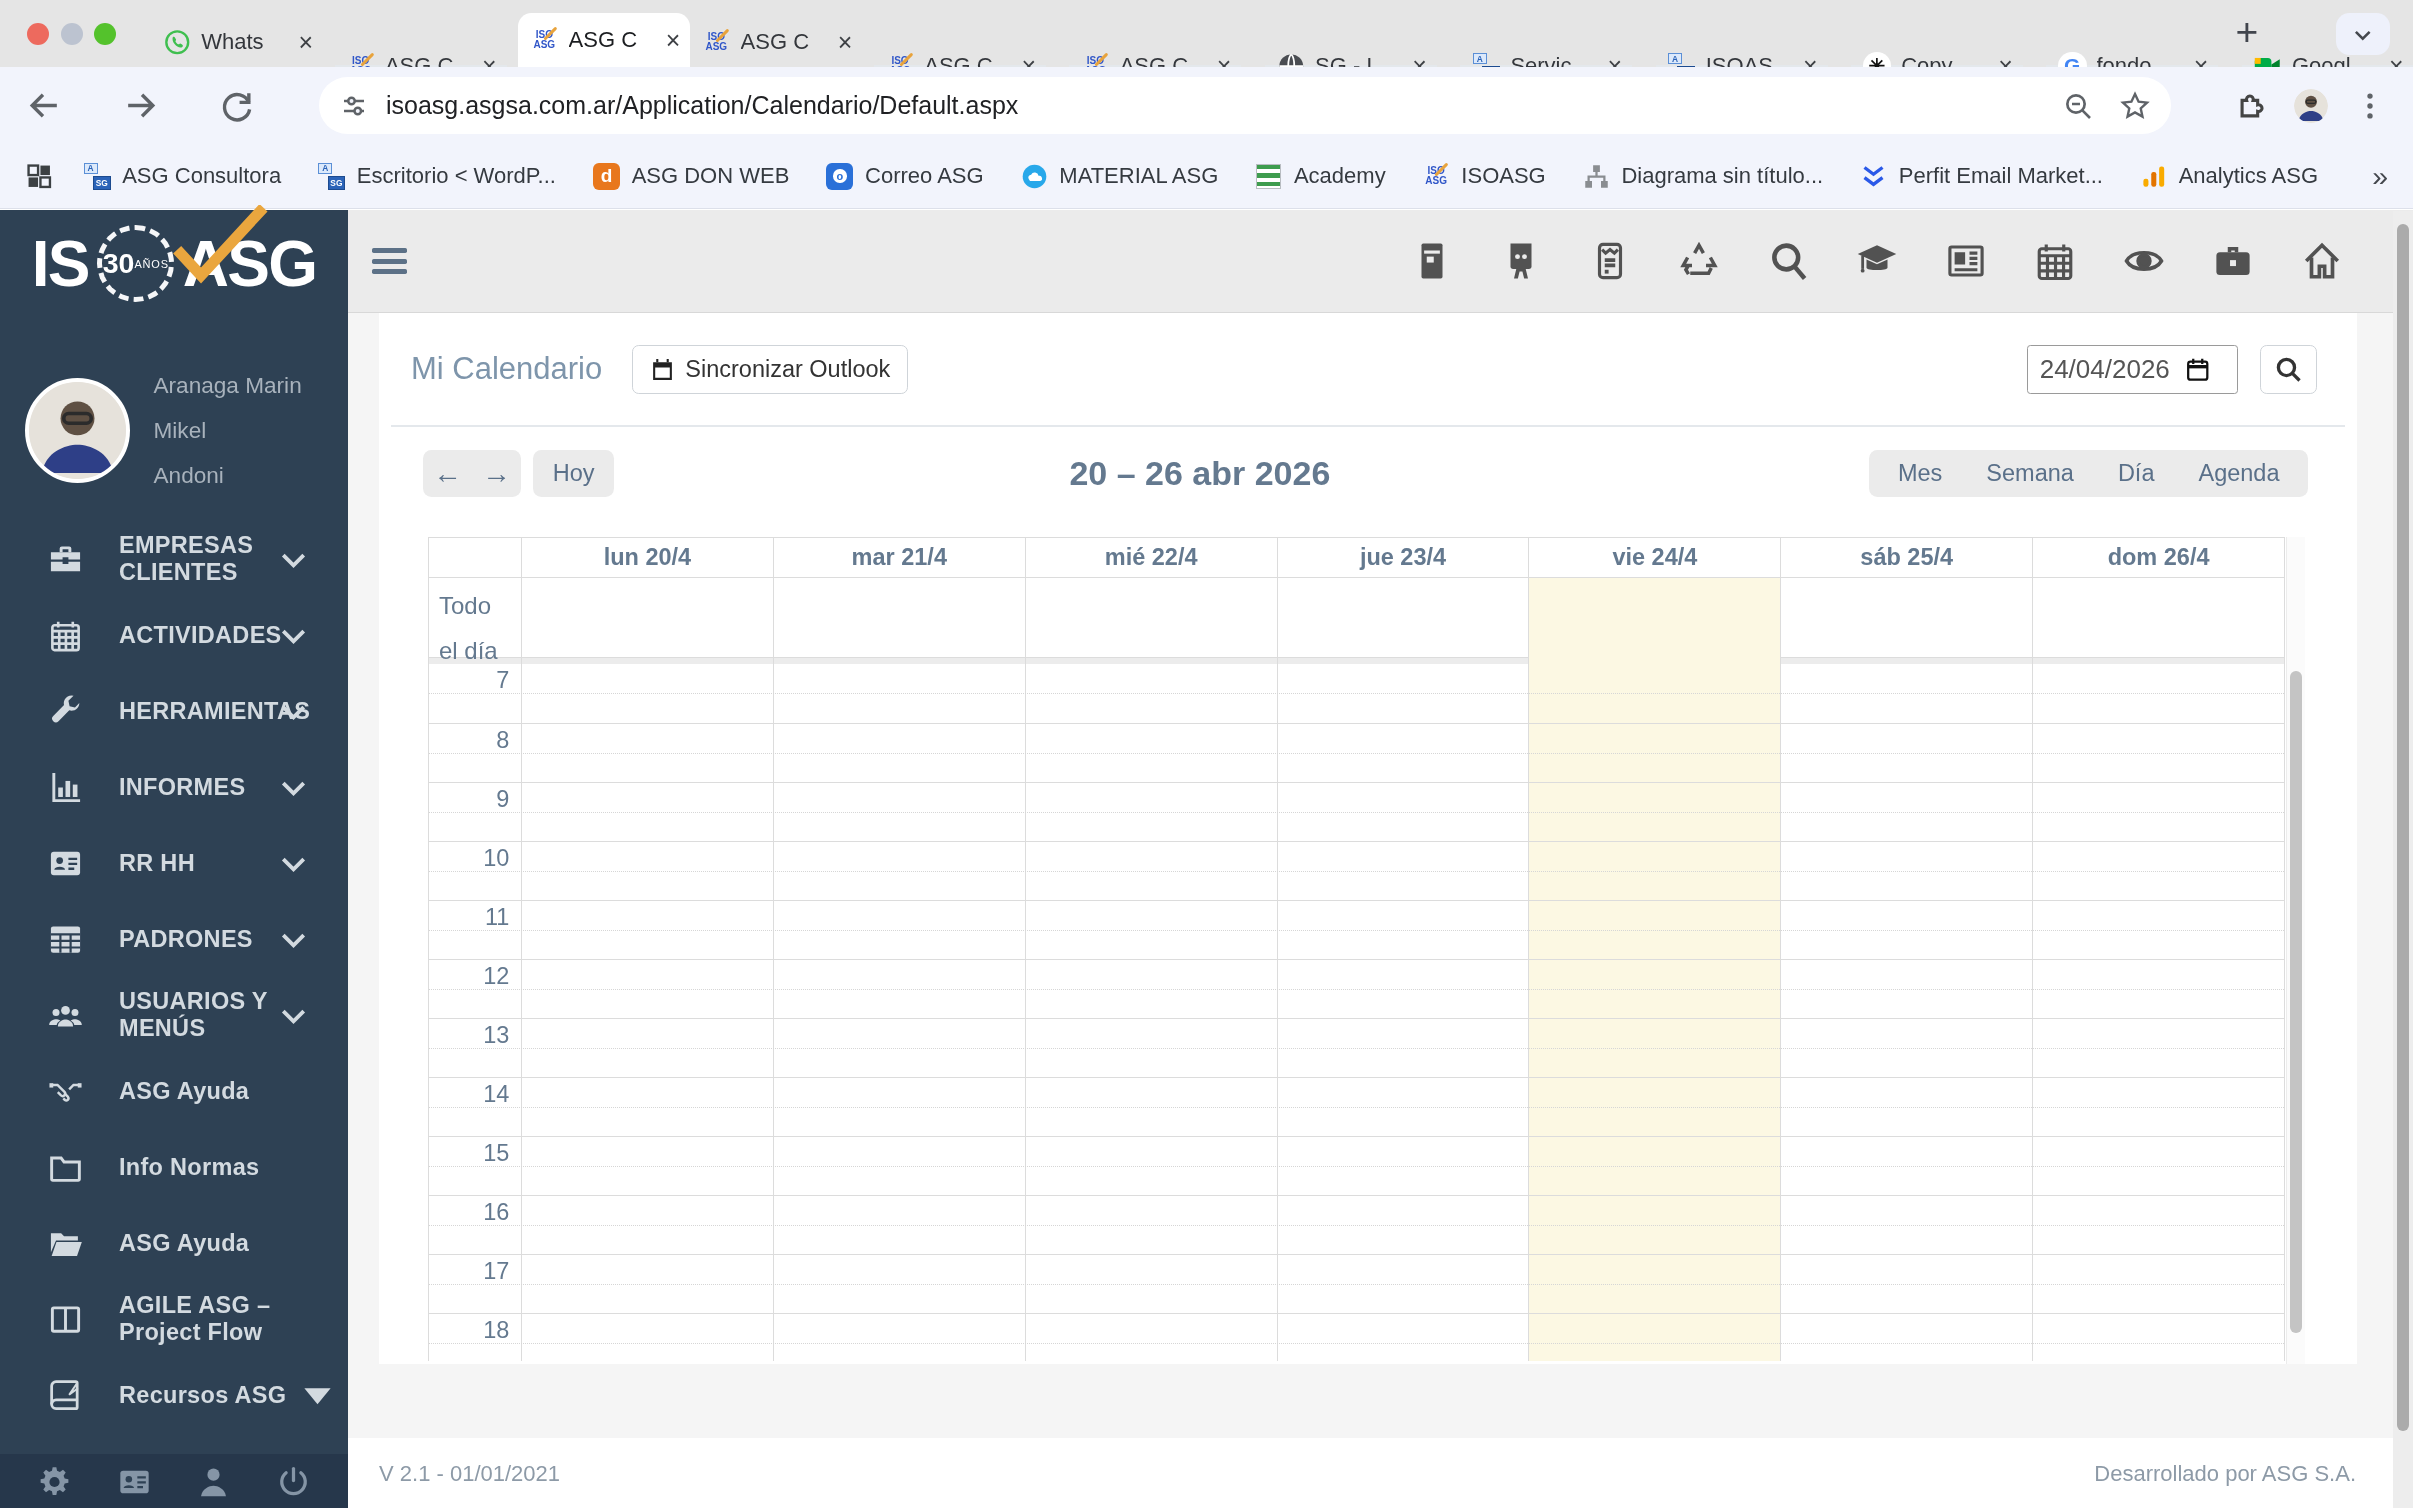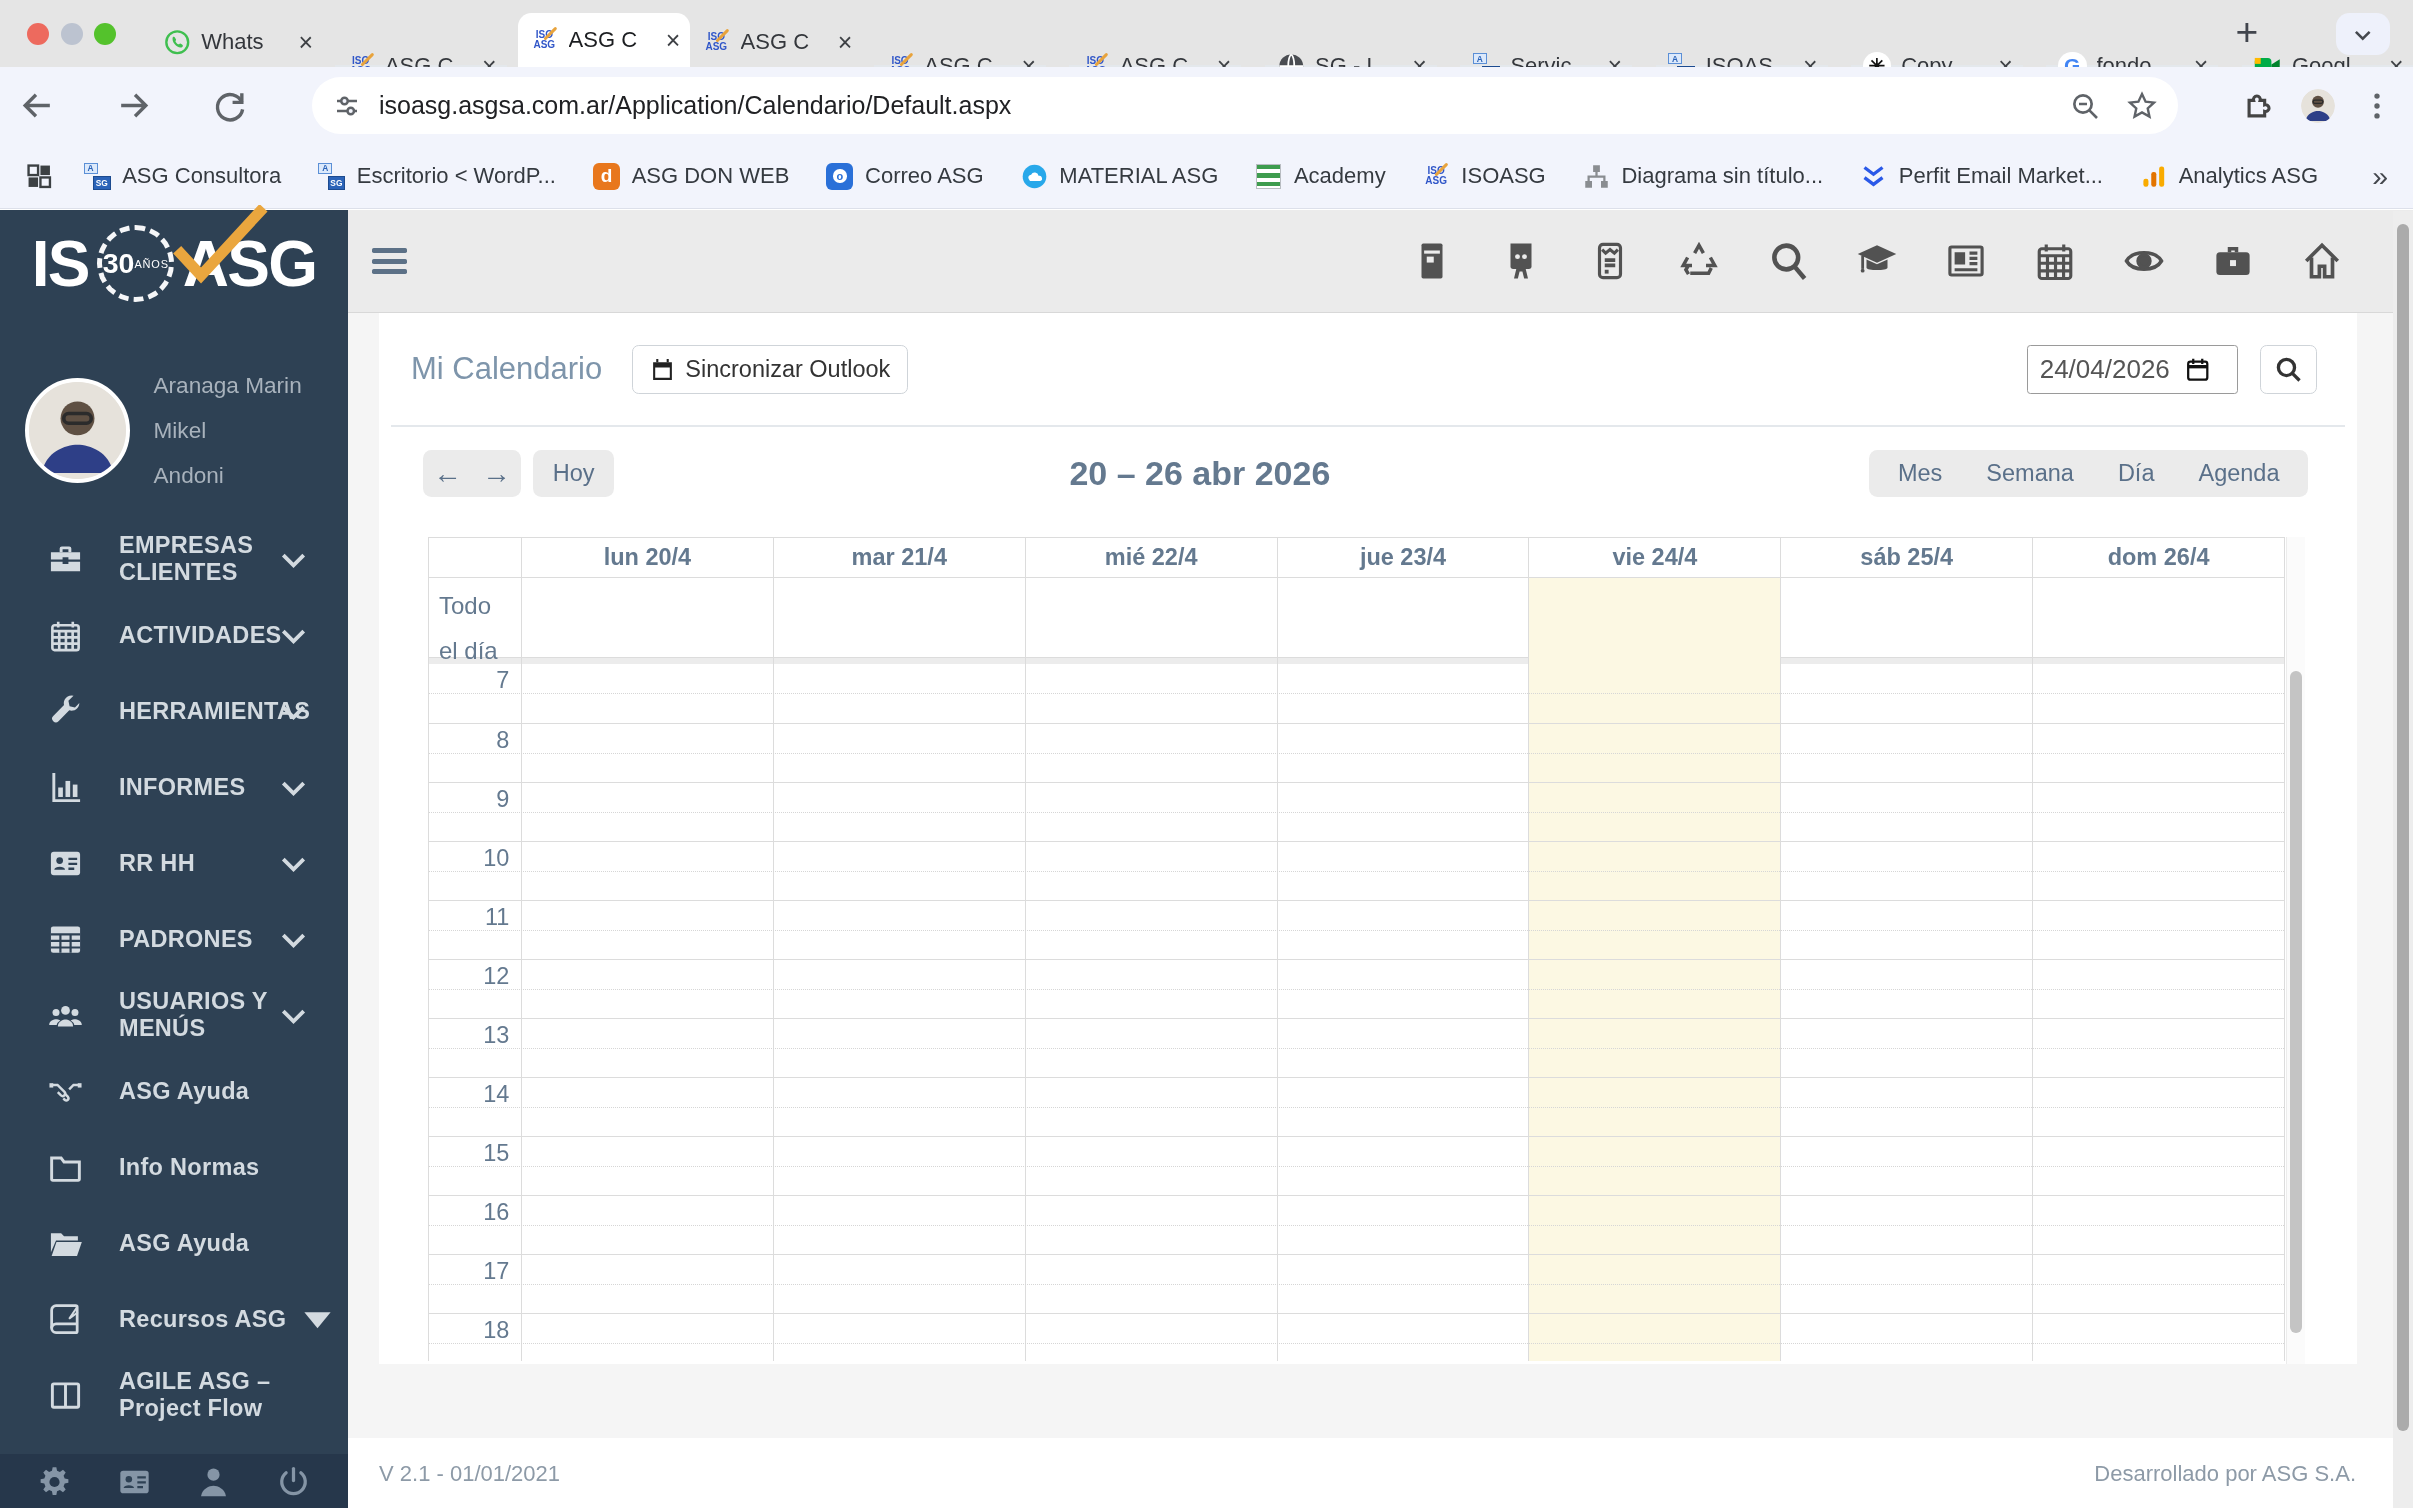--- a/index.html
+++ b/index.html
@@ -24,21 +24,21 @@
   .tab.active .tab-label{color:#1c1e21;}
   .tab-close{font-size:25px;color:#3e4145;margin-left:6.7px;line-height:1;}
   .newtab{position:absolute;border:none;background:none;font-size:39px;color:#41454d;
           top:11.7px;line-height:1;padding:0 8.4px;cursor:default;}
   .tabsearch{position:absolute;right:23.5px;top:13.4px;width:54px;height:42px;border-radius:13.4px;
              background:#eef1fb;display:flex;align-items:center;justify-content:center;color:#45484e;}
   .tabsearch .icon{width:23.5px;height:23.5px;}
 
   
   .navbar{position:absolute;left:0;top:67px;width:2413px;height:77px;background:#f2f4fc;
-          display:flex;align-items:center;padding:0 19px;box-sizing:border-box;gap:37px;}
+          display:flex;align-items:center;padding:0 26px;box-sizing:border-box;gap:37px;}
   .navbtn{width:37px;height:37px;margin-right:22px;}
   .omnibox{flex:1;height:57px;background:#ffffff;border-radius:28.5px;display:flex;align-items:center;
            padding:0 20px;margin:0 15px 0 5px;}
   .omnibox .lead{width:30px;height:30px;margin-right:17px;}
   .url{font-size:25px;color:#202124;flex:1;white-space:nowrap;overflow:hidden;}
   .omni-right{display:flex;gap:25px;margin-left:17px;}
   .omni-right .icon{width:32px;height:32px;}
   .nav-right{display:flex;align-items:center;gap:25px;margin-left:11.7px;}
   .nav-right .icon{width:34px;height:34px;}
   .chrome-avatar{width:40px;height:40px;border-radius:50%;overflow:hidden;}
@@ -631,41 +631,41 @@
             <span class="icon">
               <svg viewBox="0 0 24 24" fill="currentColor">
                 <path d="M2 5h7l2 2h9.5v3H5.5L2 18z"></path>
                 <path d="M5.8 11h17.4l-3.3 9.5H2.5z"></path>
               </svg>
             </span>
             <span class="side-label">ASG Ayuda</span>
           </div>
           <div class="side-item">
             <span class="icon">
+              <svg viewBox="0 0 24 24" fill="none" stroke="currentColor" stroke-width="2">
+                <rect x="3" y="4" width="18" height="16" rx="1"></rect>
+                <path d="M12 4v16"></path>
+              </svg>
+            </span>
+            <span class="side-label">AGILE ASG – Project Flow</span>
+          </div>
+          <div class="side-item">
+            <span class="icon">
               <svg viewBox="0 0 24 24" fill="none" stroke="currentColor" stroke-width="1.9">
                 <path d="M5.5 2.5H19a1 1 0 011 1V20a1 1 0 01-1 1H5.5A3 3 0 012.5 18V5.5a3 3 0 013-3z"></path>
                 <path d="M2.5 18a3 3 0 013-3H20"></path>
                 <path d="M20 3.5l-5.5 8 6-4.5" stroke-width="1.3"></path>
               </svg>
             </span>
             <span class="side-label">Recursos ASG</span>
             <span class="icon side-caret">
               <svg viewBox="0 0 24 24" fill="currentColor">
                 <path d="M3 7h18l-9 11z"></path>
               </svg>
             </span>
-          </div>
-          <div class="side-item">
-            <span class="icon">
-              <svg viewBox="0 0 24 24" fill="none" stroke="currentColor" stroke-width="2">
-                <rect x="3" y="4" width="18" height="16" rx="1"></rect>
-                <path d="M12 4v16"></path>
-              </svg>
-            </span>
-            <span class="side-label">AGILE ASG – Project Flow</span>
           </div>
         </nav>
       <div class="side-foot" id="side-foot">
           <span class="icon">
             <svg viewBox="0 0 24 24" fill="currentColor">
               <path d="M10.7 1.5h2.6l.5 2.6 2 0.8 2.2-1.5 1.9 1.9-1.5 2.2.8 2 2.6.5v2.6l-2.6.5-.8 2 1.5 2.2-1.9 1.9-2.2-1.5-2 .8-.5 2.6h-2.6l-.5-2.6-2-.8-2.2 1.5-1.9-1.9 1.5-2.2-.8-2-2.6-.5v-2.6l2.6-.5.8-2-1.5-2.2 1.9-1.9 2.2 1.5 2-.8z"></path>
               <circle cx="12" cy="12" r="3.6" fill="#26374b"></circle>
             </svg>
           </span>
           <span class="icon">

